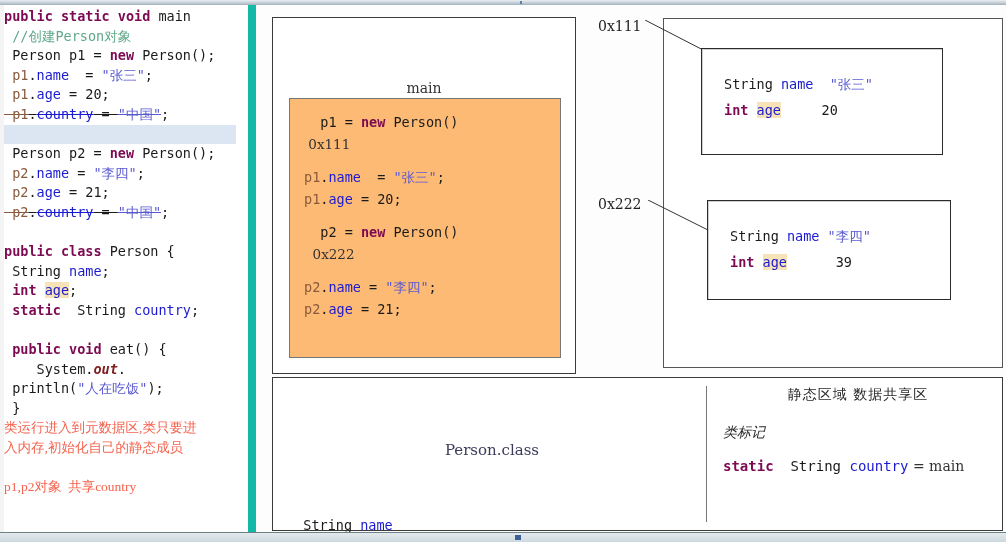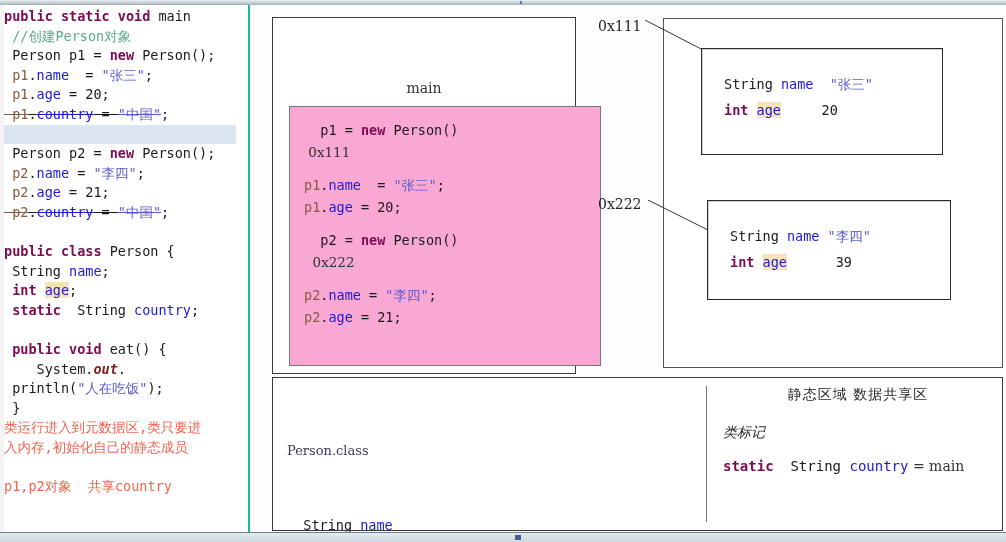--- a/index.html
+++ b/index.html
@@ -17,46 +17,46 @@
     background:linear-gradient(#e9eef1,#c3cdd4 60%,#9fb0ba);}
   .topstrip .tick{position:absolute;left:520px;top:1px;width:2px;height:3px;background:#5a7fb0;}
 
   
   .botstrip{position:absolute;left:0;bottom:0;width:1006px;height:9px;
     background:linear-gradient(#e3eaee,#cdd8de);border-top:1px solid #6f7f88;}
   .botstrip .thumb{position:absolute;left:515px;top:2px;width:6px;height:5px;background:#3c5f96;}
 
   
   .leftpanel{position:absolute;left:0;top:5px;width:248px;height:528px;
-    background:#ffffff;border-right:2px solid #14b8a6;}
+    background:#ffffff;border-right:8px solid #14b8a6;}
   .leftpanel .gutter{position:absolute;left:0;top:0;width:4px;height:100%;background:#f4f4f4;}
   .code-left{position:absolute;left:4px;top:2px;width:240px;
     font-size:13.5px;line-height:19.6px;white-space:pre;color:#222;}
   .code-left .ln{height:19.6px;}
   .code-left .ln.hl{background:#dbe6f2;width:232px;}
 
   
   .kw{color:#7c0a52;font-weight:bold;}
   .cmt{color:#5fa88a;}
   .str{color:#5a5ad0;}
   .var{color:#8a5a3c;}
   .fld{color:#1a1ad0;}
   .plain{color:#1a1a1a;}
   .hlage{background:#f6e3b8;color:#1a1ad0;}
   .italic{font-style:italic;font-weight:bold;color:#7f1d1d;}
   .strike{text-decoration:line-through;}
-  .red{color:#f4634f;}
+  .red{color:#f4634f;font-family:Liberation Serif, serif;}
 
   
   .stackpanel{position:absolute;left:272px;top:17px;width:302px;height:355px;
     border:1.5px solid #3a3a3a;background:#fff;}
   .stack-title{position:absolute;left:0;top:62px;width:302px;text-align:center;
     font-family:"DejaVu Serif","Liberation Serif",serif;font-size:14px;color:#333;}
-  .stack-inner{position:absolute;left:16px;top:88px;width:270px;height:258px;
-    border:1px solid #777;background:#f9a8d4;padding-left:40px;}
+  .stack-inner{position:absolute;left:16px;top:80px;width:270px;height:258px;
+    border:1px solid #777;background:#fdba74;}
   .stack-code{position:absolute;left:14px;top:12px;width:250px;
     font-size:13.5px;line-height:22px;white-space:pre;color:#222;}
   .serif{font-family:"DejaVu Serif","Liberation Serif",serif;color:#333;}
 
   
   .heapbox{position:absolute;left:663px;top:18px;width:338px;height:348px;
     border:1px solid #555;background:#fff;}
 
   .objbox{position:absolute;border:1.5px solid #2b2b2b;background:#fff;
     box-shadow:1px 1px 0 #cfcfcf inset;}
@@ -71,21 +71,21 @@
   .addr2{left:598px;top:196px;}
 
   .leader{position:absolute;}
 
   
   .methodpanel{position:absolute;left:272px;top:377px;width:729px;height:152px;
     border:1.5px solid #3a3a3a;background:#fff;}
   .mp-divider{position:absolute;left:433px;top:8px;width:1px;height:136px;background:#777;}
   .mp-left{position:absolute;left:14px;top:10px;width:410px;
     font-size:13.5px;line-height:25px;white-space:pre;color:#222;}
-  .mp-title{font-family:"DejaVu Serif","Liberation Serif",serif;font-size:13px;color:#3b3b5c;}
+  .mp-title{font-family:"DejaVu Serif","Liberation Serif",serif;font-size:15px;color:#3b3b5c;text-align:center;}
   .mp-right{position:absolute;left:450px;top:8px;width:270px;color:#222;}
   .mp-right .hdr{text-align:center;font-family:"DejaVu Sans","Liberation Sans",sans-serif;
     font-size:14px;color:#2a2a2a;margin-bottom:20px;letter-spacing:1px;}
   .mp-right .tag{font-family:"DejaVu Sans","Liberation Sans",sans-serif;font-size:14px;
     color:#2a2a2a;margin-bottom:16px;font-style:italic;}
   .mp-right .statline{font-size:14px;white-space:pre;}
   .watermark{position:absolute;right:4px;bottom:12px;font-family:"DejaVu Sans","Liberation Sans",sans-serif;
     font-size:15px;color:#e4e4e4;letter-spacing:0.3px;white-space:nowrap;}
 </style>
 </head>

